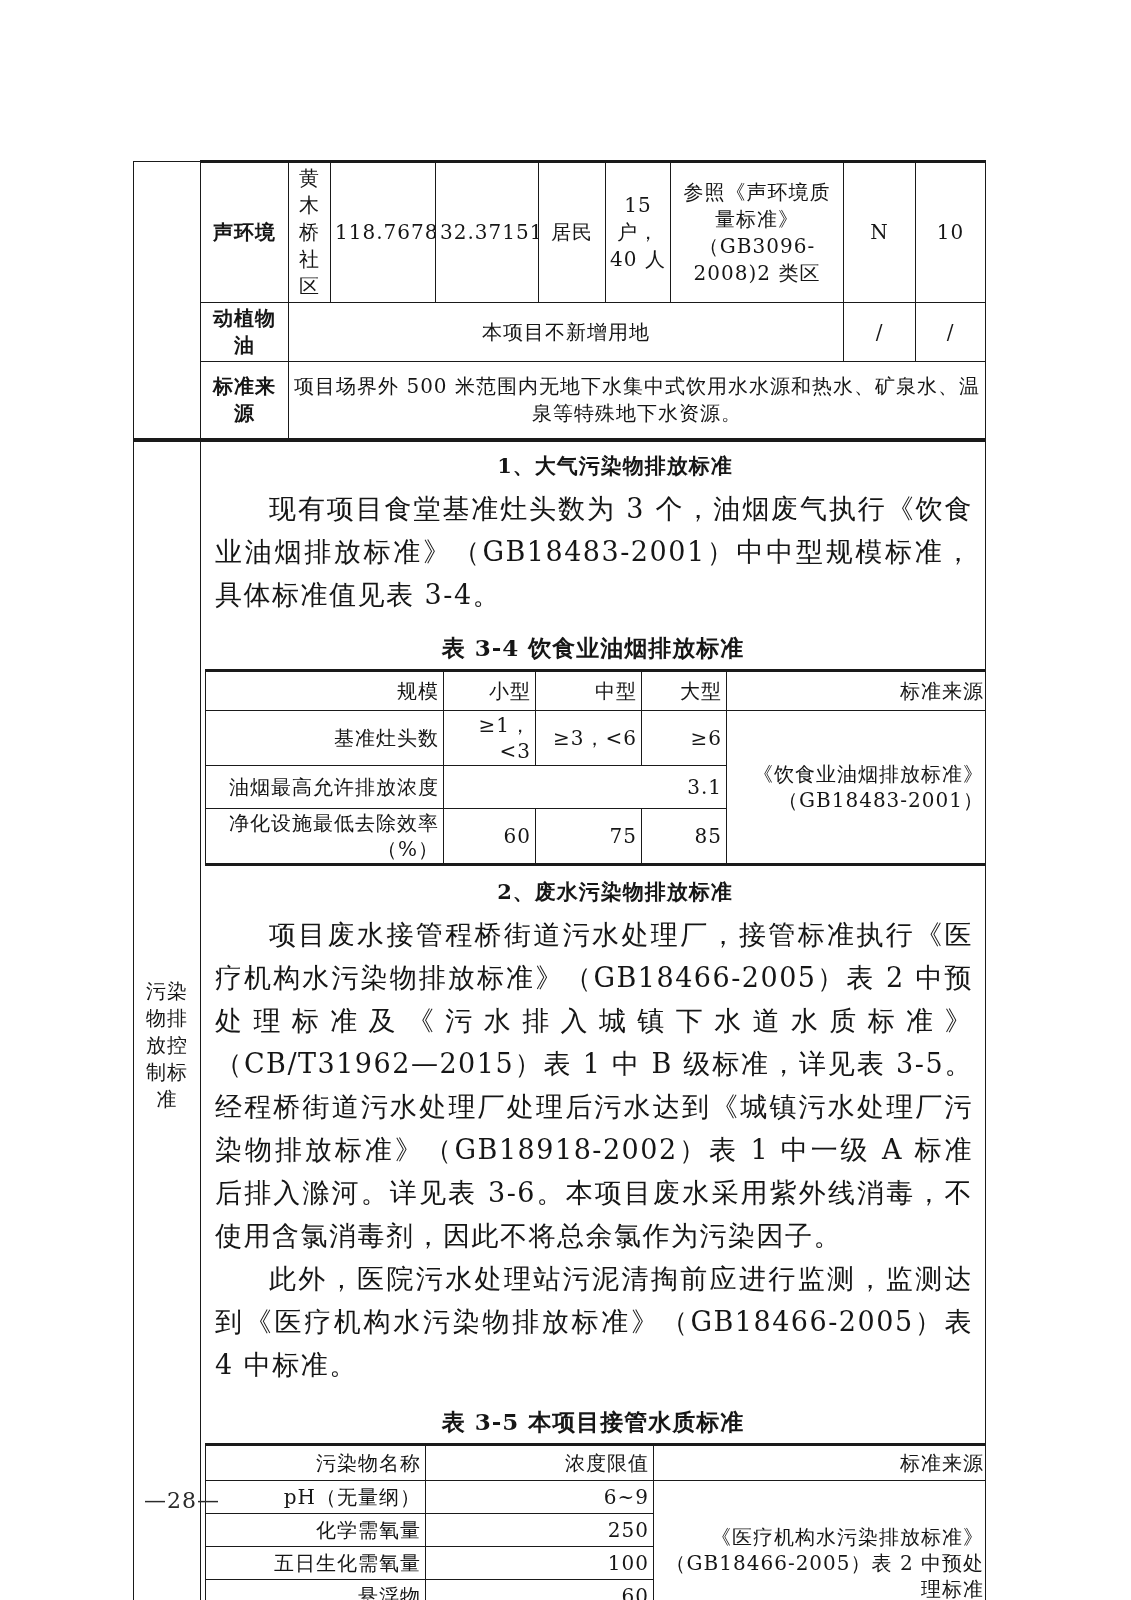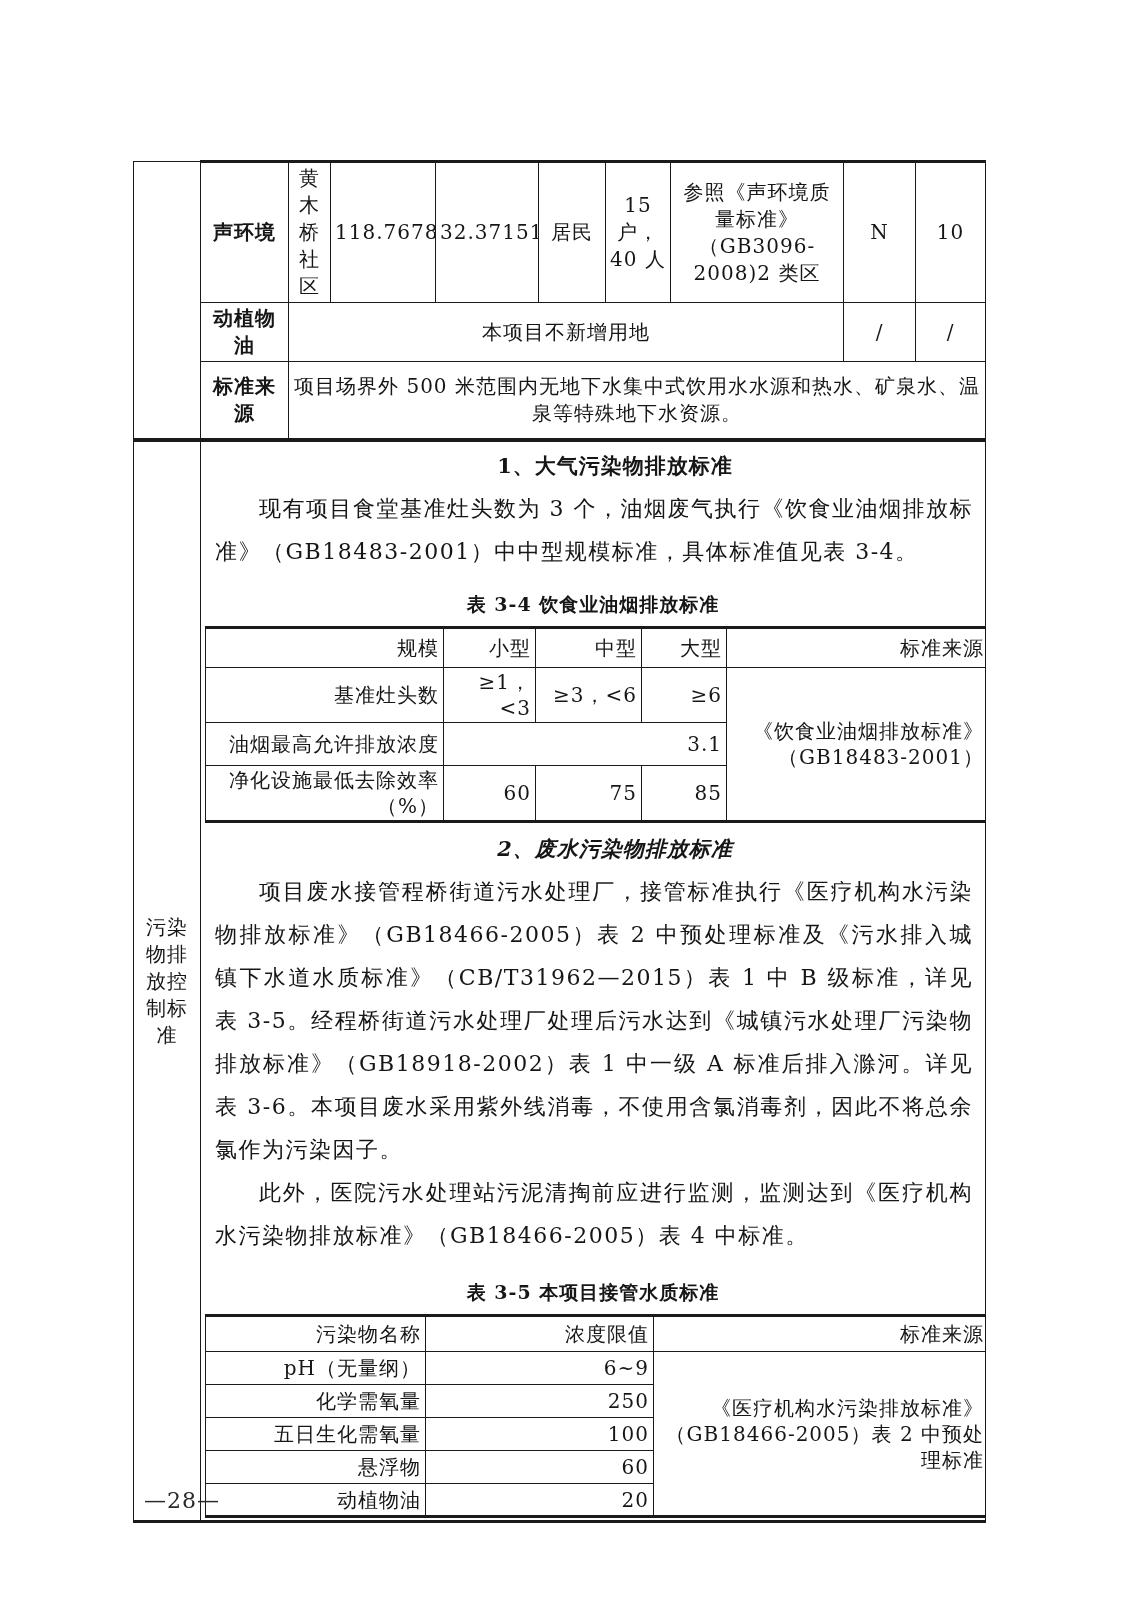--- a/index.html
+++ b/index.html
@@ -39,38 +39,38 @@
   td.sec-content{
     vertical-align:top;text-align:left;
     padding:4px 0 0 0;
   }
   .h{
     font-weight:bold;font-size:21px;line-height:43px;
     text-indent:2em;letter-spacing:1px;margin:0 8px 0 10px;
   }
   .sec-content p{
     margin:0 8px 0 10px;
-    font-size:22px;line-height:43px;letter-spacing:1.5px;
+    font-size:27px;line-height:43px;letter-spacing:1.5px;
     text-align:justify;text-indent:2em;
   }
   .t-title{
-    font-weight:bold;font-size:19px;line-height:43px;
+    font-weight:bold;font-size:23px;line-height:43px;
     text-align:center;letter-spacing:1px;
   }
   .t-title.t34{margin:10px 0 0 0;}
   .t-title.t35{margin:14px 0 0 0;}
   table.inner{border-collapse:collapse;table-layout:fixed;width:100%;}
   table.inner td{
     border:1.6px solid #1a1a1a;
     font-size:20px;line-height:26px;letter-spacing:1px;
     text-align:right;vertical-align:middle;padding:1px 4px;
   }
   table.inner tr.bt td{border-top:3.5px solid #1a1a1a;}
   table.inner td.bb{border-bottom:3.5px solid #1a1a1a;}
-  .h2-gap{margin-top:4px;font-style:italic;}
+  .h2-gap{margin-top:4px;}
   .pageno{
     position:absolute;left:144px;top:1488px;
     font-size:22px;letter-spacing:1px;color:#2a2a2a;
   }
 </style>
 </head>
 <body>
 
 <div class="page">
   <div class="doc">

